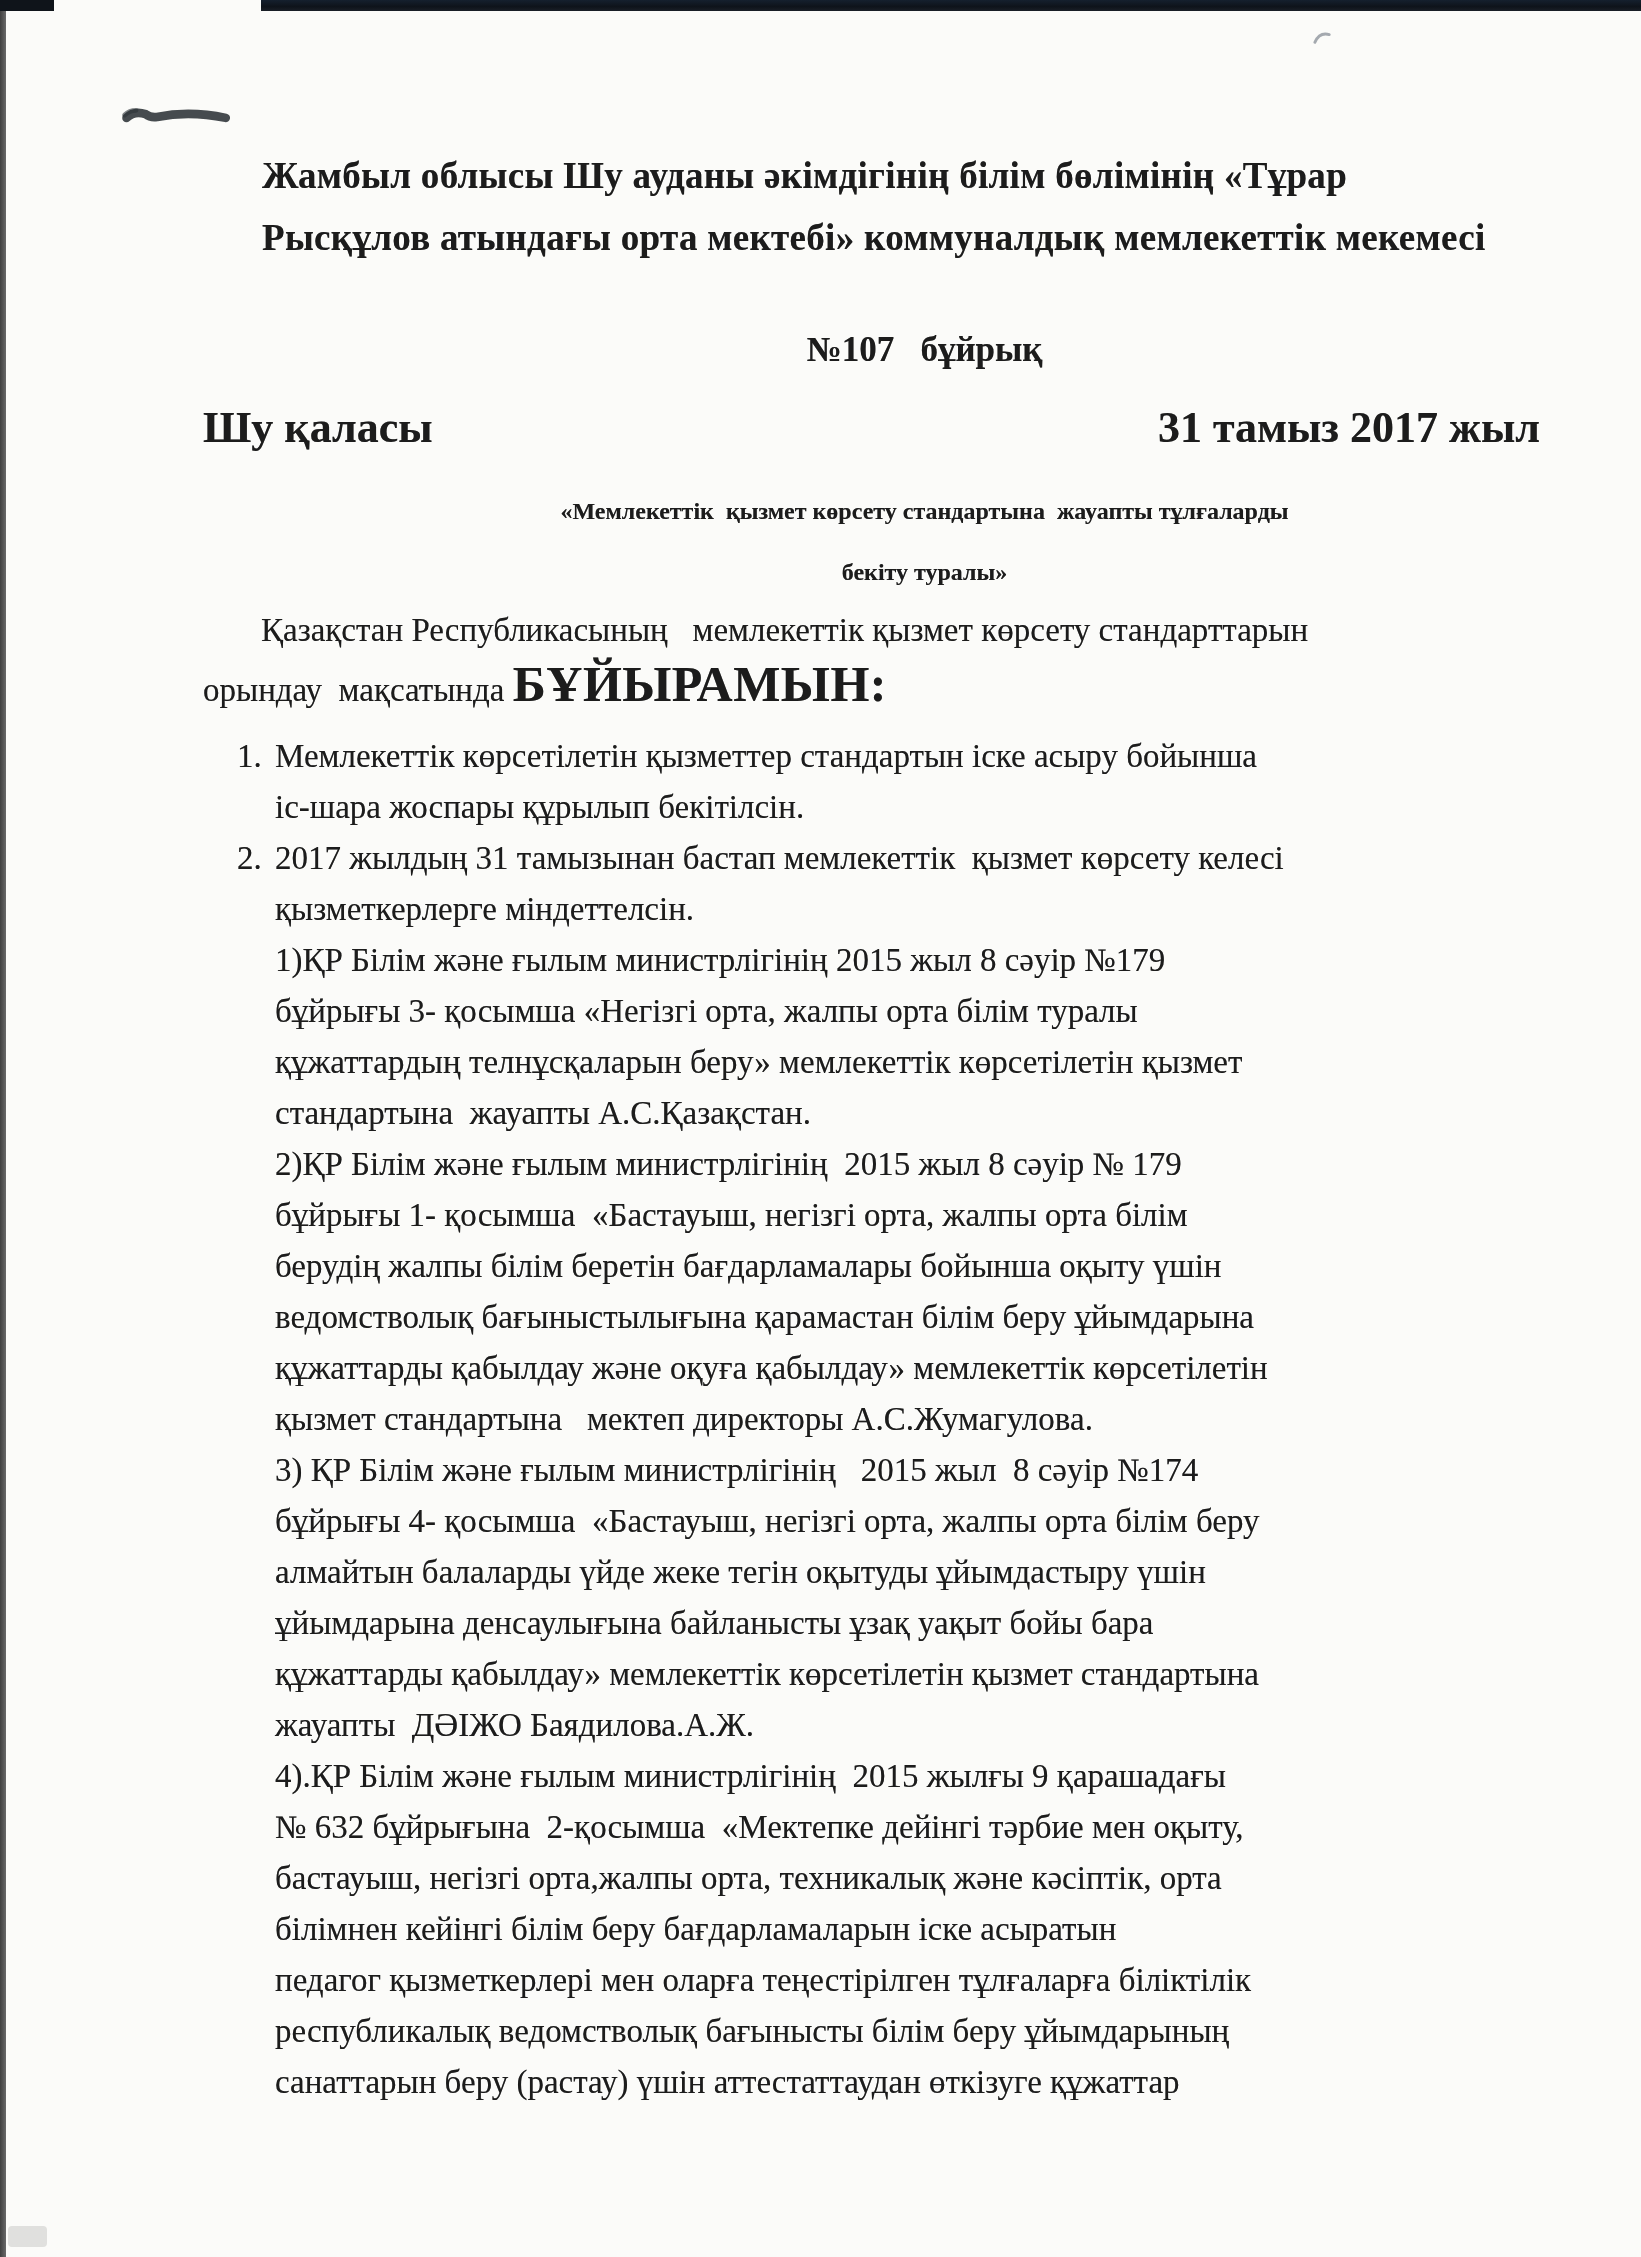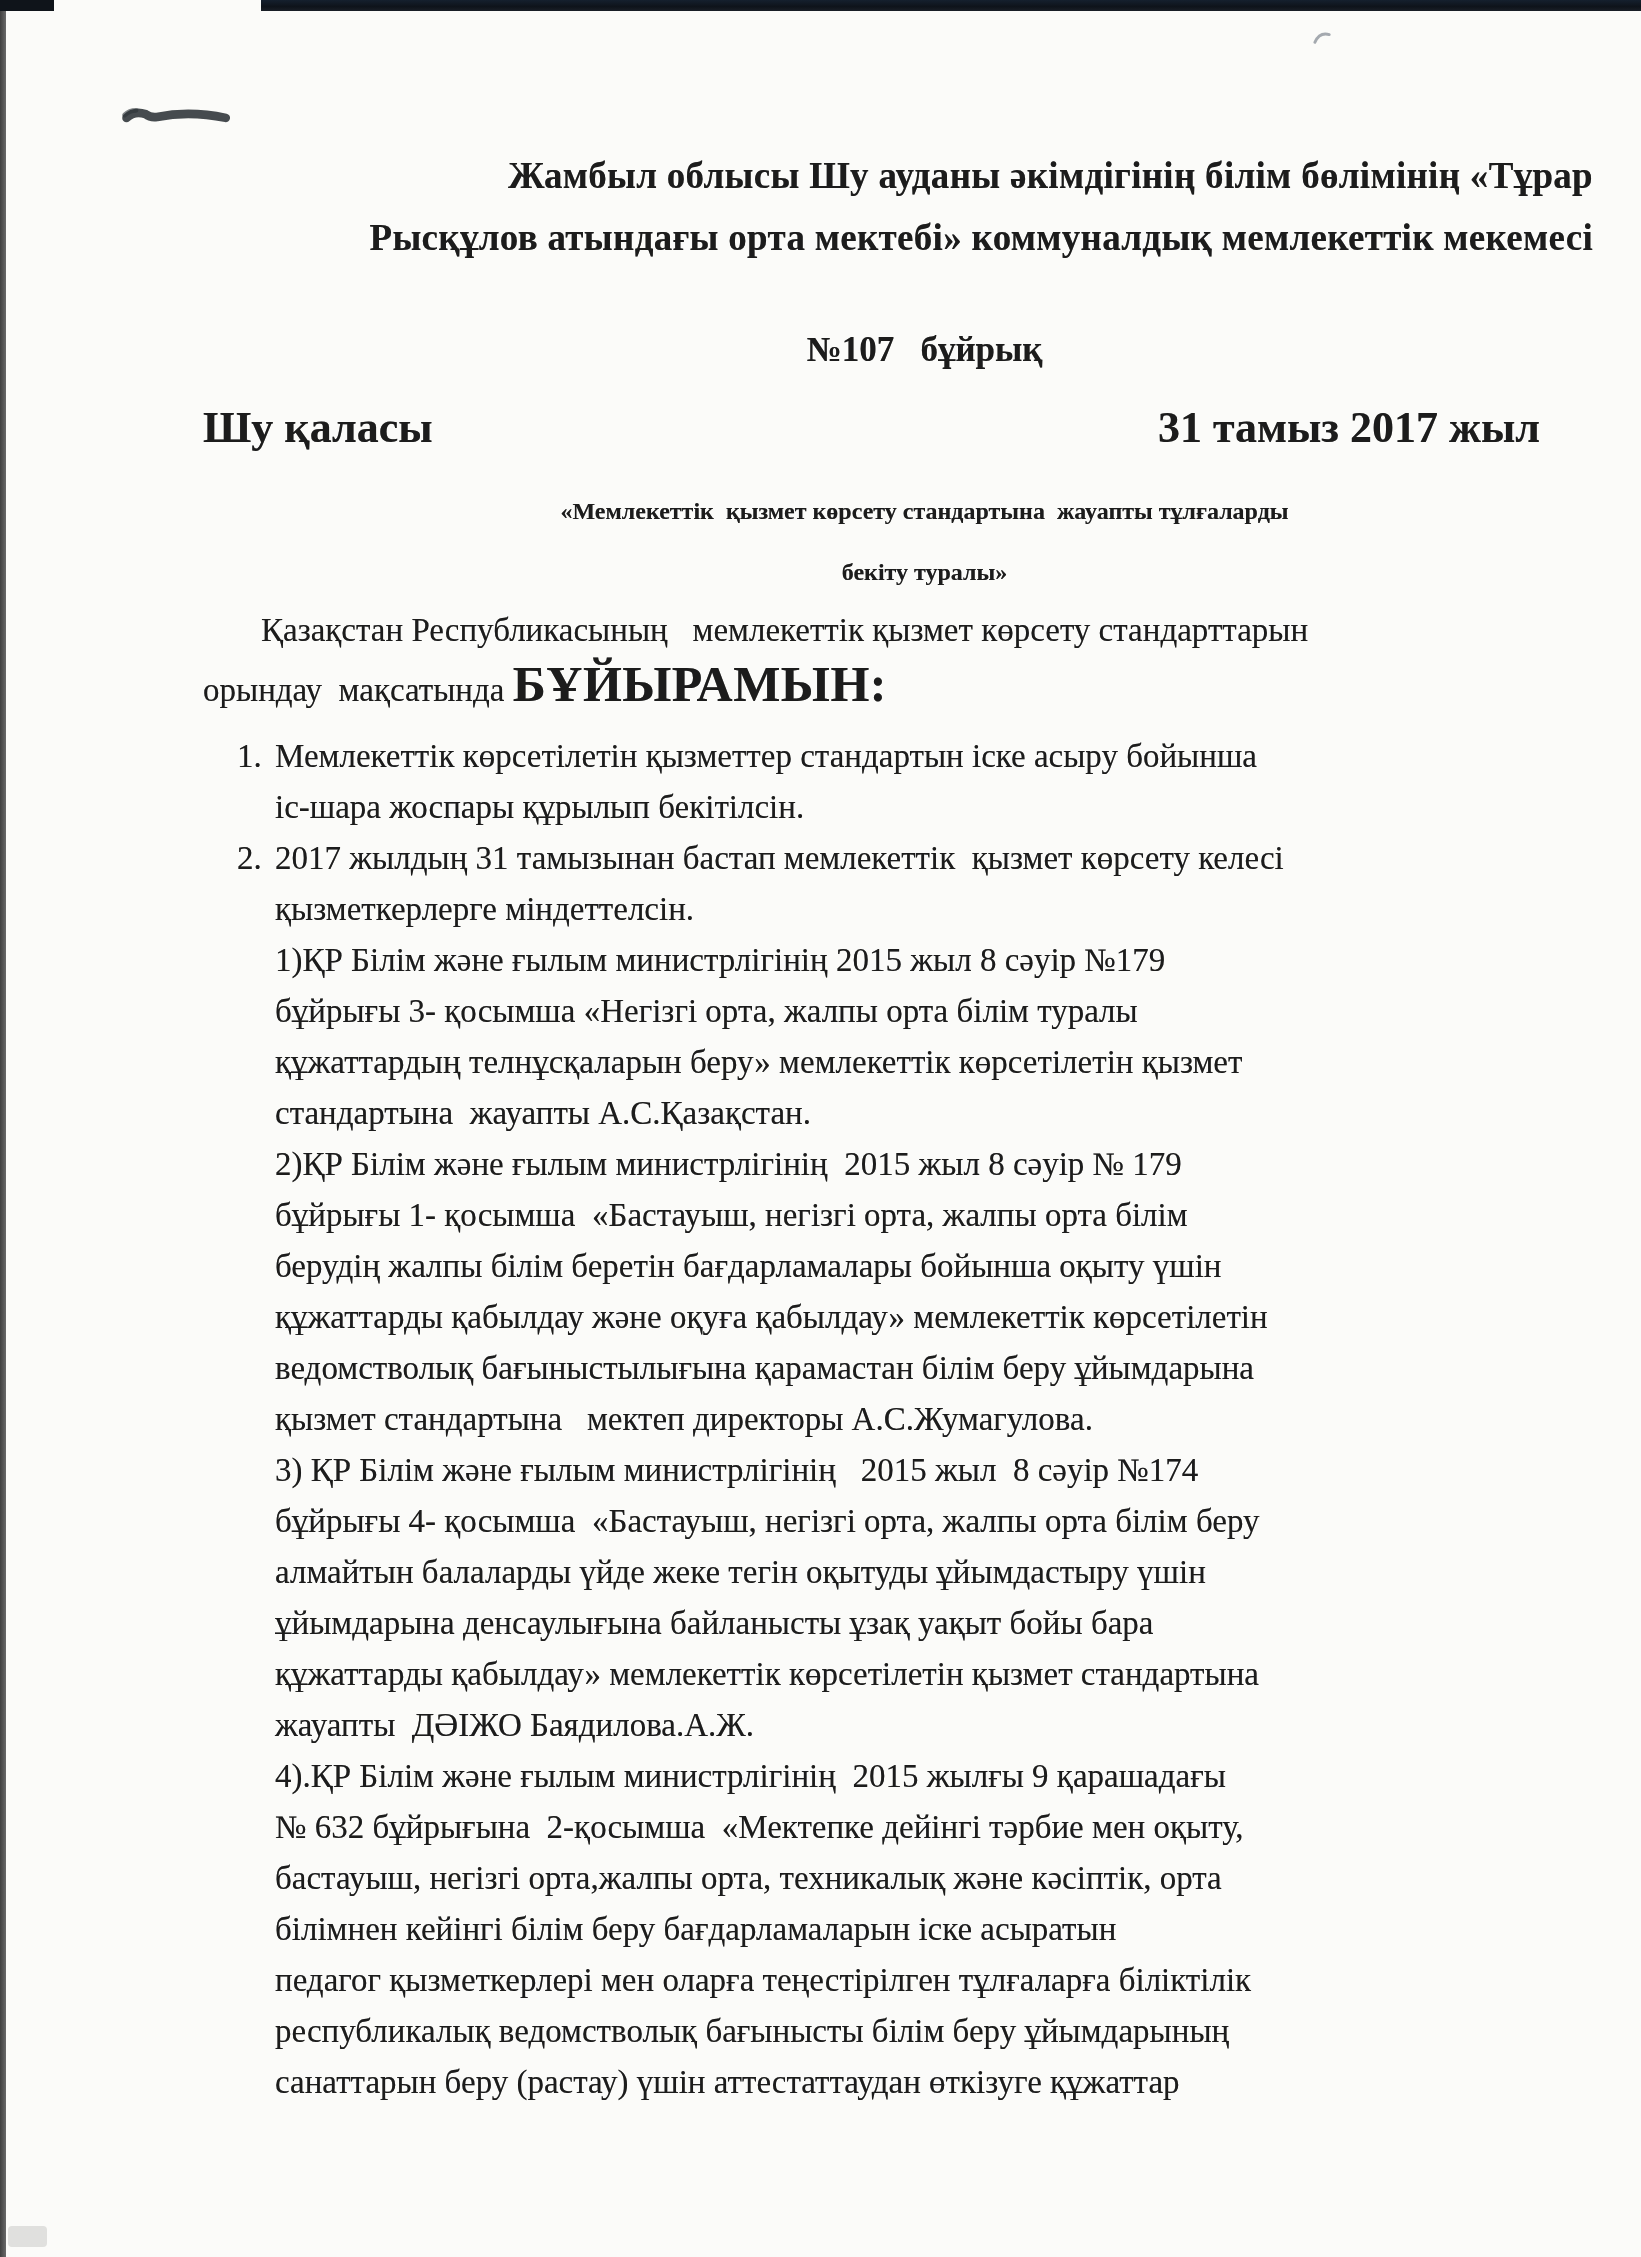--- a/index.html
+++ b/index.html
@@ -31,21 +31,21 @@
   }
   .smudge { position: absolute; left: 116px; top: 95px; }
   .corner-mark { position: absolute; left: 1311px; top: 25px; }
 
   .content { padding: 0 101px 0 203px; }
   .pre { white-space: pre; }
 
   .org {
     margin: 145px 0 0 0;
     font-size: 37px; font-weight: bold; line-height: 62px;
-    text-align: right; position: relative; left: 53px;
+    text-align: left; position: relative; left: 59px;
     letter-spacing: 0.3px;
   }
   .org .line { display: block; }
 
   .order-no {
     margin-top: 60px; font-size: 35px; font-weight: bold; line-height: 42px;
     text-align: center; position: relative; left: 53px; font-family: Liberation Serif, serif;
   }
 
   .meta-row {
@@ -129,22 +129,22 @@
       </div>
 
       <div class="sublines">
           <div class="bline">1)ҚР Білім және ғылым министрлігінің 2015 жыл 8 сәуір №179</div>
           <div class="bline">бұйрығы 3- қосымша «Негізгі орта, жалпы орта білім туралы</div>
           <div class="bline">құжаттардың телнұсқаларын беру» мемлекеттік көрсетілетін қызмет</div>
           <div class="bline">стандартына  жауапты А.С.Қазақстан.</div>
           <div class="bline">2)ҚР Білім және ғылым министрлігінің  2015 жыл 8 сәуір № 179</div>
           <div class="bline">бұйрығы 1- қосымша  «Бастауыш, негізгі орта, жалпы орта білім</div>
           <div class="bline">берудің жалпы білім беретін бағдарламалары бойынша оқыту үшін</div>
+          <div class="bline">ведомстволық бағыныстылығына қарамастан білім беру ұйымдарына</div>
           <div class="bline">құжаттарды қабылдау және оқуға қабылдау» мемлекеттік көрсетілетін</div>
-          <div class="bline">ведомстволық бағыныстылығына қарамастан білім беру ұйымдарына</div>
           <div class="bline">қызмет стандартына   мектеп директоры А.С.Жумагулова.</div>
           <div class="bline">3) ҚР Білім және ғылым министрлігінің   2015 жыл  8 сәуір №174</div>
           <div class="bline">бұйрығы 4- қосымша  «Бастауыш, негізгі орта, жалпы орта білім беру</div>
           <div class="bline">алмайтын балаларды үйде жеке тегін оқытуды ұйымдастыру үшін</div>
           <div class="bline">ұйымдарына денсаулығына байланысты ұзақ уақыт бойы бара</div>
           <div class="bline">құжаттарды қабылдау» мемлекеттік көрсетілетін қызмет стандартына</div>
           <div class="bline">жауапты  ДӘІЖО Баядилова.А.Ж.</div>
           <div class="bline">4).ҚР Білім және ғылым министрлігінің  2015 жылғы 9 қарашадағы</div>
           <div class="bline">№ 632 бұйрығына  2-қосымша  «Мектепке дейінгі тәрбие мен оқыту,</div>
           <div class="bline">бастауыш, негізгі орта,жалпы орта, техникалық және кәсіптік, орта</div>

